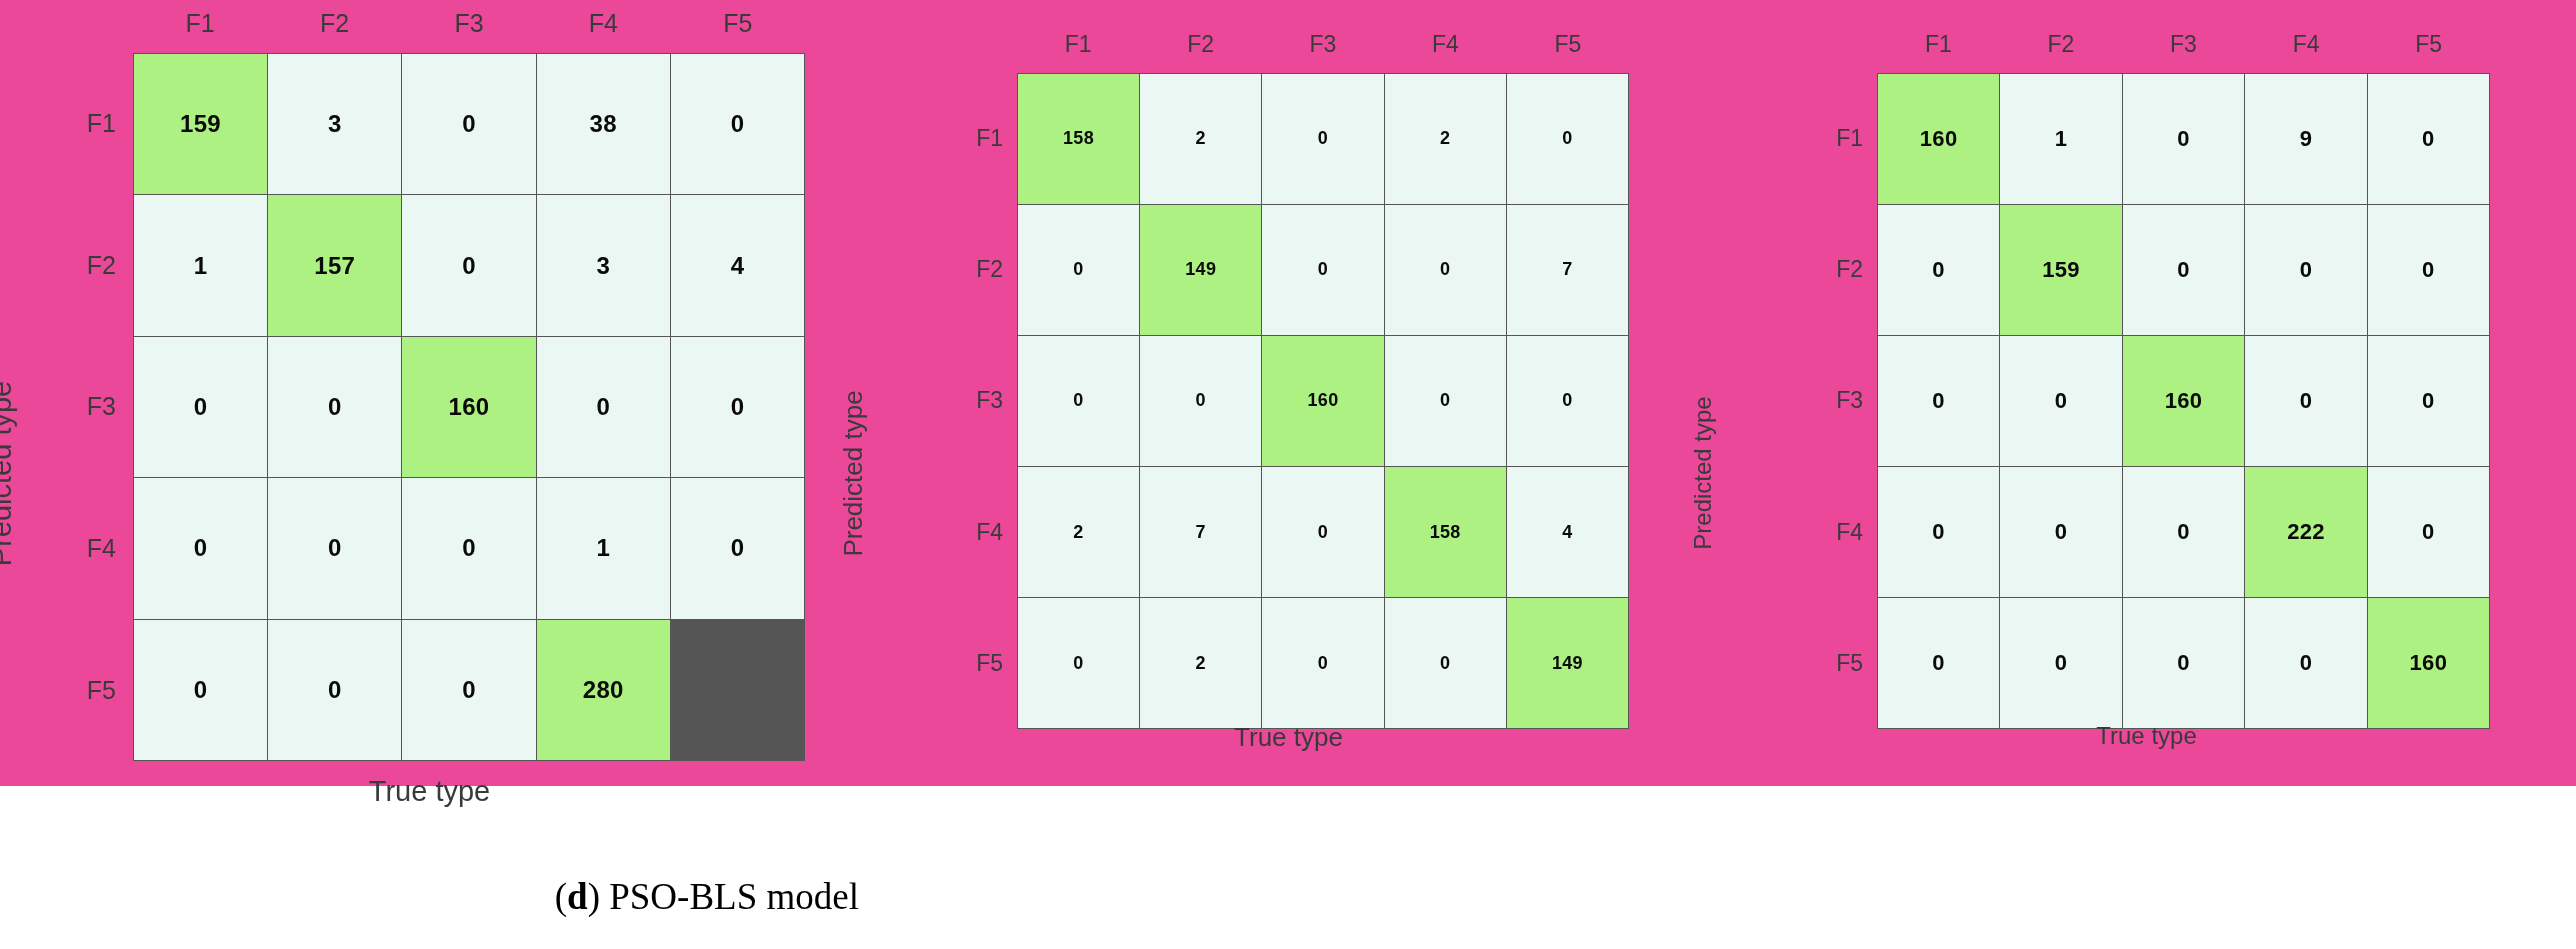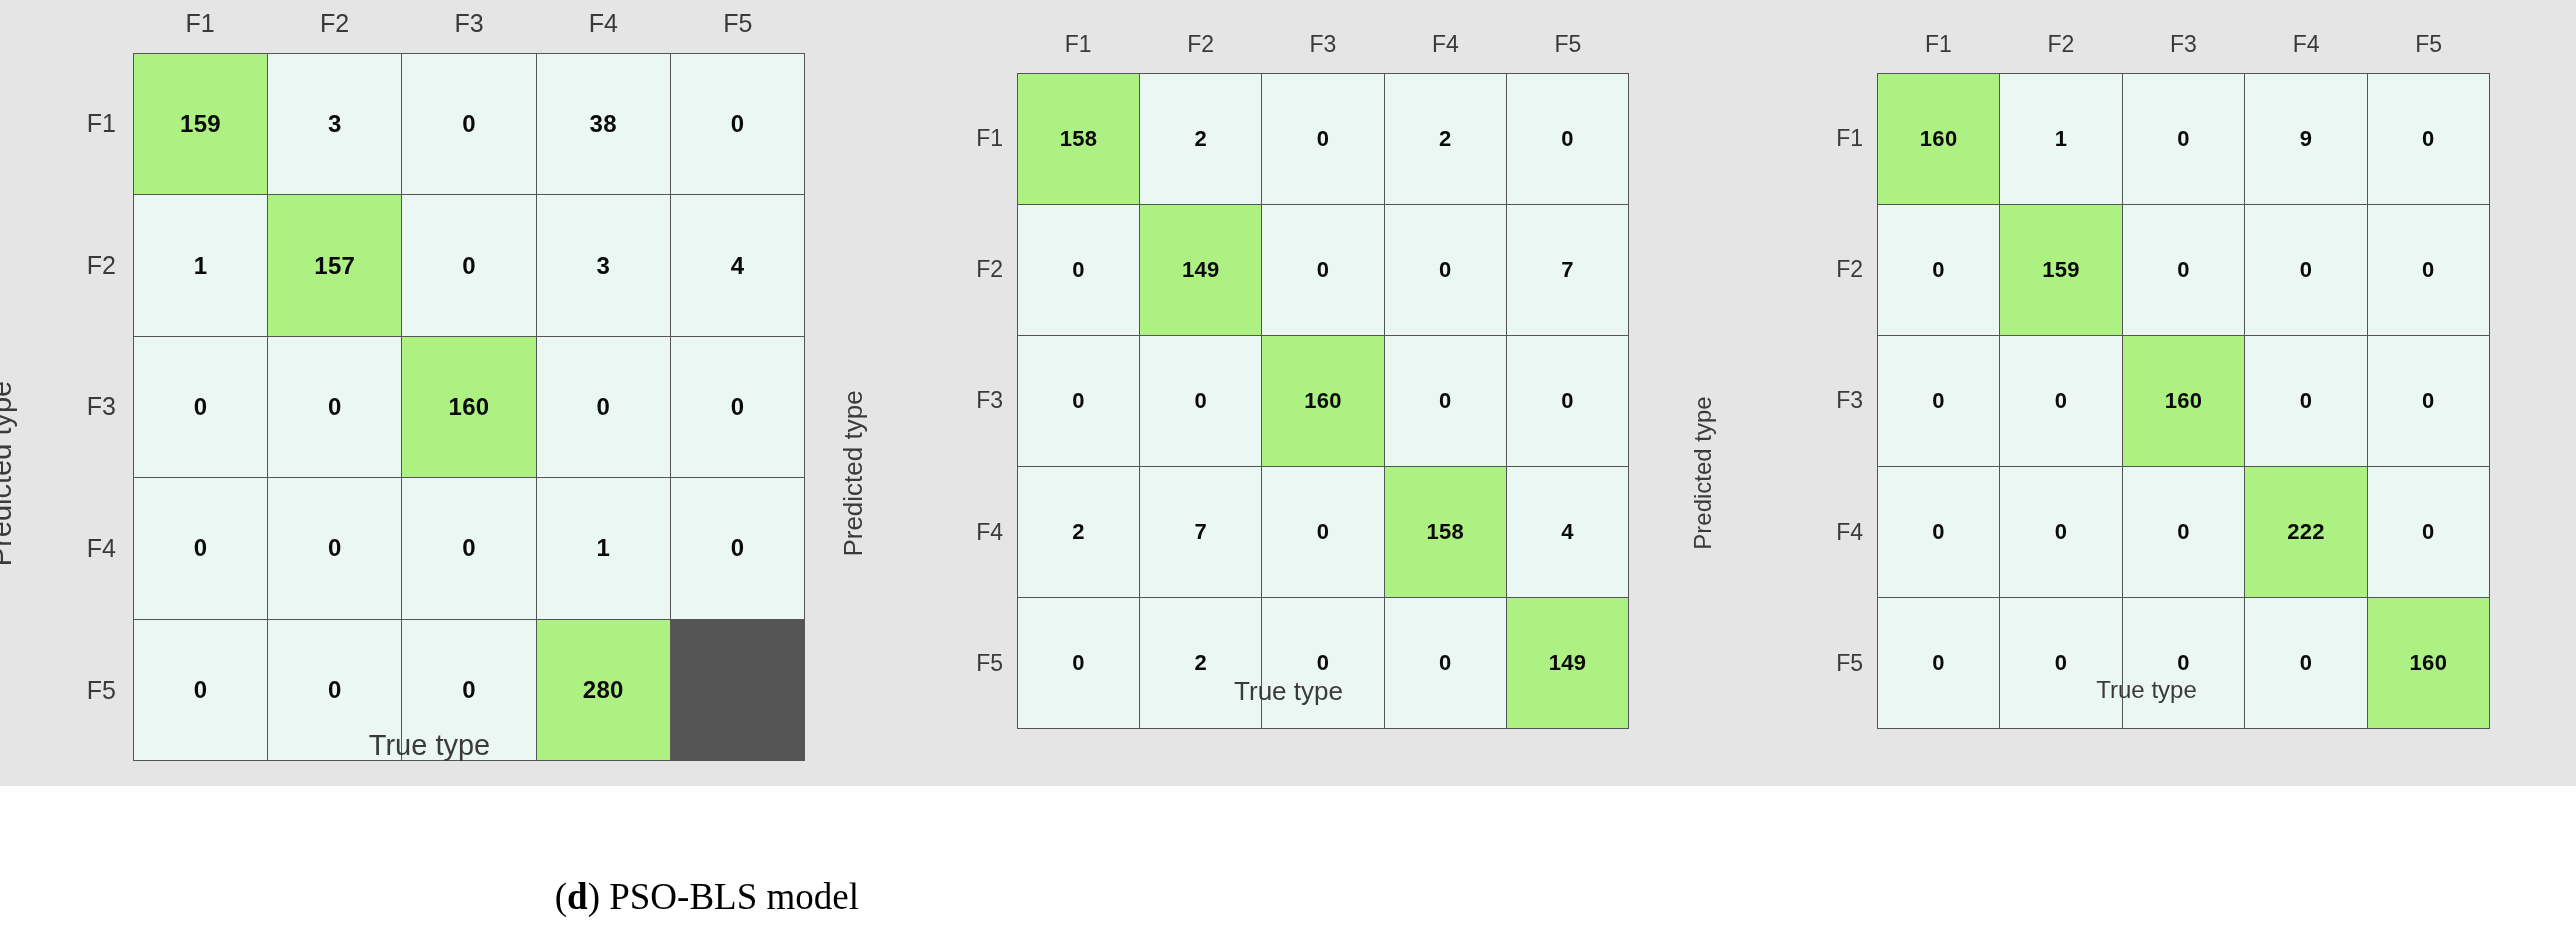--- a/index.html
+++ b/index.html
@@ -11,21 +11,21 @@
     width: 2576px;
     height: 950px;
     font-family: "Liberation Sans", sans-serif;
     overflow: hidden;
   }
 
   #figure {
     position: relative;
     width: 2576px;
     height: 786px;
-    background: #e5e5e5;
+    background: #ec4899;
   }
 
   .panel {
     position: absolute;
     top: 0;
     height: 950px;
   }
 
   
   .panel[data-panel="0"] { left: 0px;    width: 859px; }
@@ -61,21 +61,21 @@
     font-family: "Liberation Sans", sans-serif;
     font-weight: bold;
     color: #0a0a0a;
     letter-spacing: 0.3px;
   }
   .cell.diag {
     background: #aef183;
   }
 
   .panel[data-panel="0"] .cell { font-size: 24px; }
-  .panel[data-panel="1"] .cell { font-size: 22px; }
+  .panel[data-panel="1"] .cell { font-size: 18px; }
   .panel[data-panel="2"] .cell { font-size: 22px; }
 
   
   .col-headers {
     position: absolute;
     left: 0;
     width: 100%;
     display: grid;
     grid-template-columns: repeat(5, 1fr);
     color: #3a3a3a;
@@ -105,20 +105,21 @@
   .panel[data-panel="1"] .row-headers { left: -62px; width: 48px; font-size: 23px; }
   .panel[data-panel="2"] .row-headers { left: -62px; width: 48px; font-size: 23px; }
 
   
   .x-axis-title {
     position: absolute;
     left: 0;
     width: 100%;
     text-align: center;
     color: #3a3a3a;
+    margin-top: 46px;
   }
   .panel[data-panel="0"] .x-axis-title { top: 729px; font-size: 29px; }
   .panel[data-panel="1"] .x-axis-title { top: 676px; font-size: 26px; }
   .panel[data-panel="2"] .x-axis-title { top: 676px; font-size: 24px; }
 
   
   .y-axis-title {
     position: absolute;
     transform-origin: 50% 50%;
     transform: rotate(-90deg);

